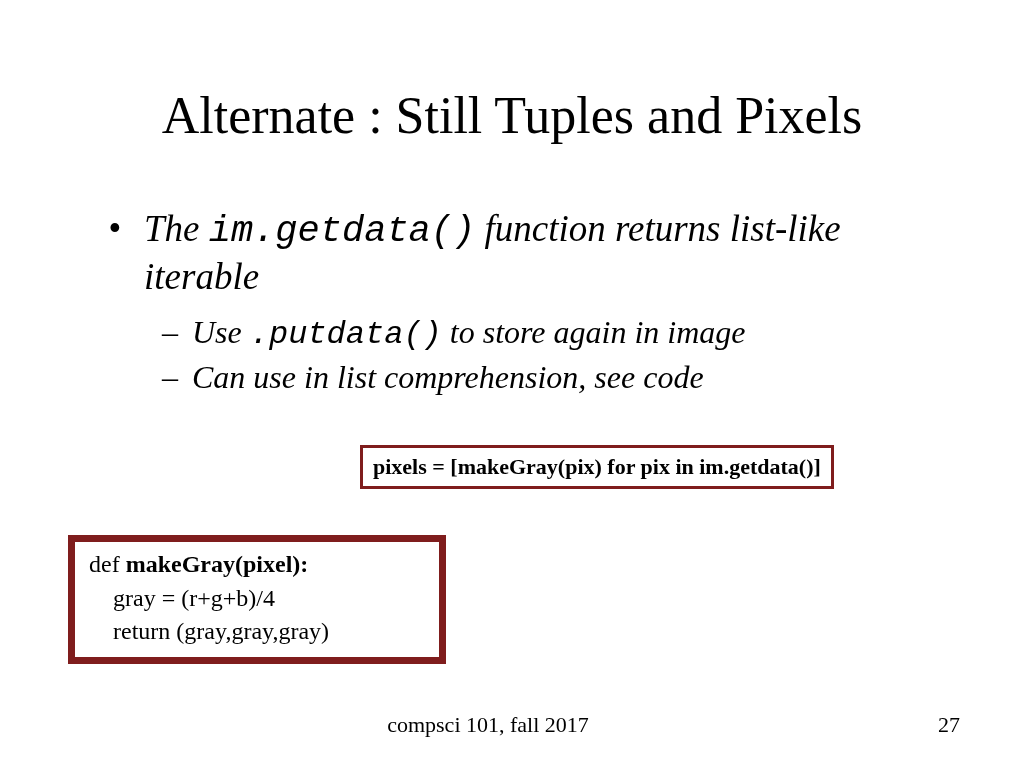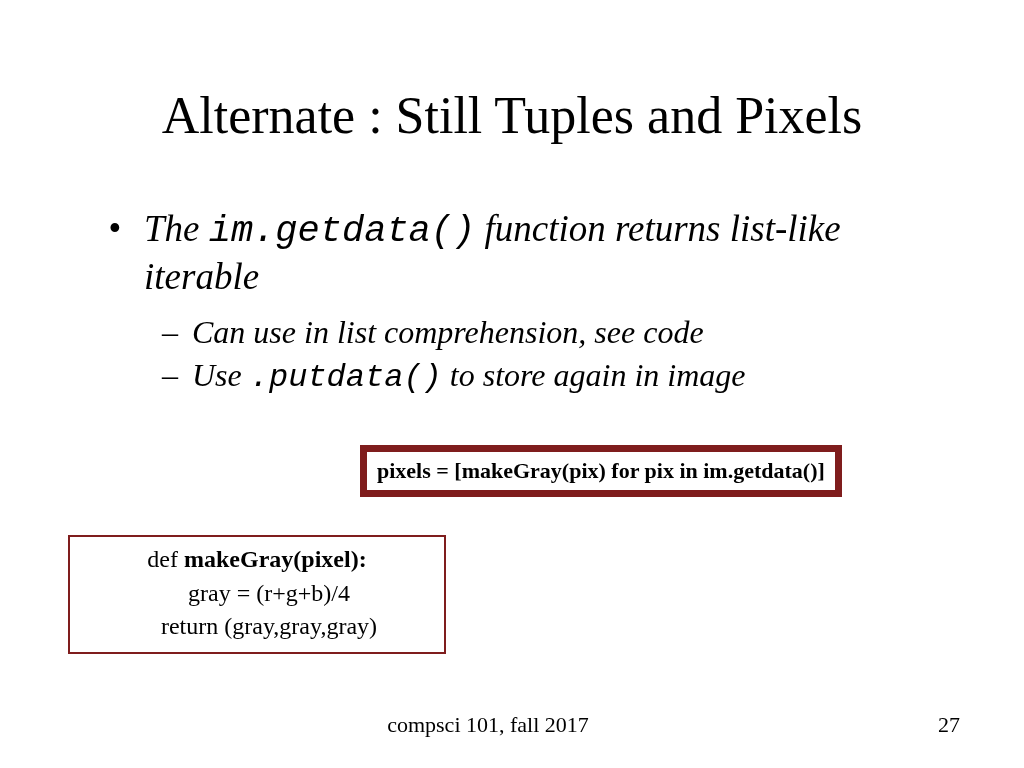--- a/index.html
+++ b/index.html
@@ -7,44 +7,44 @@
   .slide { position: relative; width: 1024px; height: 768px; }
   .title { position: absolute; top: 86px; left: 0; width: 1024px; text-align: center; font-size: 52px; font-weight: 400; }
   .body { position: absolute; top: 206px; left: 108px; width: 830px; font-style: italic; }
   ul.top { list-style: none; }
   ul.top > li { position: relative; font-size: 37px; line-height: 1.25; padding-left: 36px; margin-bottom: 14px; }
   ul.top > li::before { content: "•"; position: absolute; left: 0; top: 0; font-size: 37px; }
   ul.sub { list-style: none; margin-top: 10px; margin-left: 18px; }
   ul.sub > li { position: relative; font-size: 32px; line-height: 1.35; padding-left: 30px; }
   ul.sub > li::before { content: "–"; position: absolute; left: 0; top: 0; }
   .mono { font-family: "Courier New", Courier, monospace; }
-  .box1 { position: absolute; top: 445px; left: 360px; border: 7px solid #7f1d1d; padding: 6px 10px; font-size: 22px; font-weight: 700; white-space: nowrap; }
-  .box2 { position: absolute; top: 535px; left: 68px; border: 2px solid #7f1d1d; padding: 6px 14px 8px 14px; font-size: 24px; line-height: 1.4; width: 378px; text-align: center; }
+  .box1 { position: absolute; top: 445px; left: 360px; border: 3px solid #7f1d1d; padding: 6px 10px; font-size: 22px; font-weight: 700; white-space: nowrap; }
+  .box2 { position: absolute; top: 535px; left: 68px; border: 7px solid #7f1d1d; padding: 6px 14px 8px 14px; font-size: 24px; line-height: 1.4; width: 378px; }
   .box2 .defline { }
   .box2 .indent { padding-left: 24px; }
   .footer { position: absolute; bottom: 56px; left: 0; width: 1024px; font-size: 22px; }
   .footer .course { position: absolute; left: 0; width: 976px; text-align: center; }
   .footer .pagenum { position: absolute; right: 64px; }
 </style>
 </head>
 <body>
 <div class="slide">
 
   <h1 class="title">Alternate : Still Tuples and Pixels</h1>
 
   <div class="body">
     <ul class="top">
       <li>
         <span>The </span><span class="mono">im.getdata()</span><span>  function returns list-like iterable</span>
         <ul class="sub">
           <li>
-            <span>Can use in list comprehension, see code</span>
+            <span>Use </span><span class="mono">.putdata()</span><span>  to store again in image</span>
           </li>
           <li>
-            <span>Use </span><span class="mono">.putdata()</span><span>  to store again in image</span>
+            <span>Can use in list comprehension, see code</span>
           </li>
         </ul>
       </li>
     </ul>
   </div>
 
   <div class="box1">pixels = [makeGray(pix) for pix in im.getdata()]</div>
 
   <div class="box2">
     <div class="defline"><span>def</span> <b>makeGray(pixel):</b></div>

